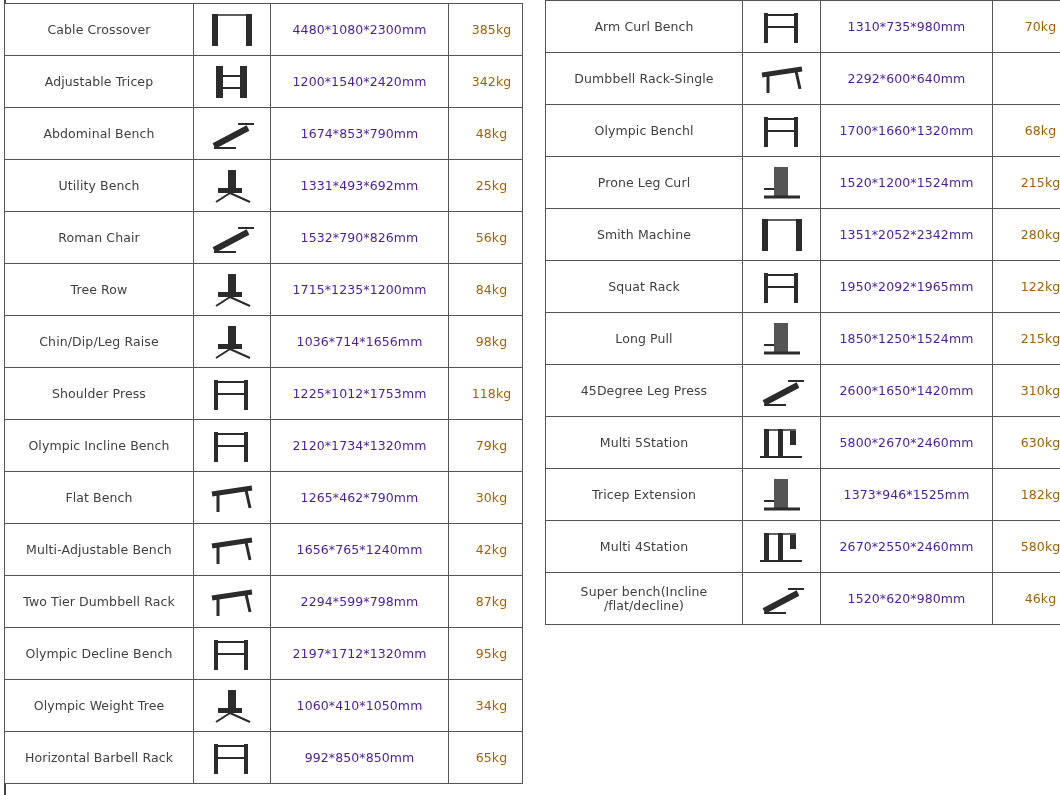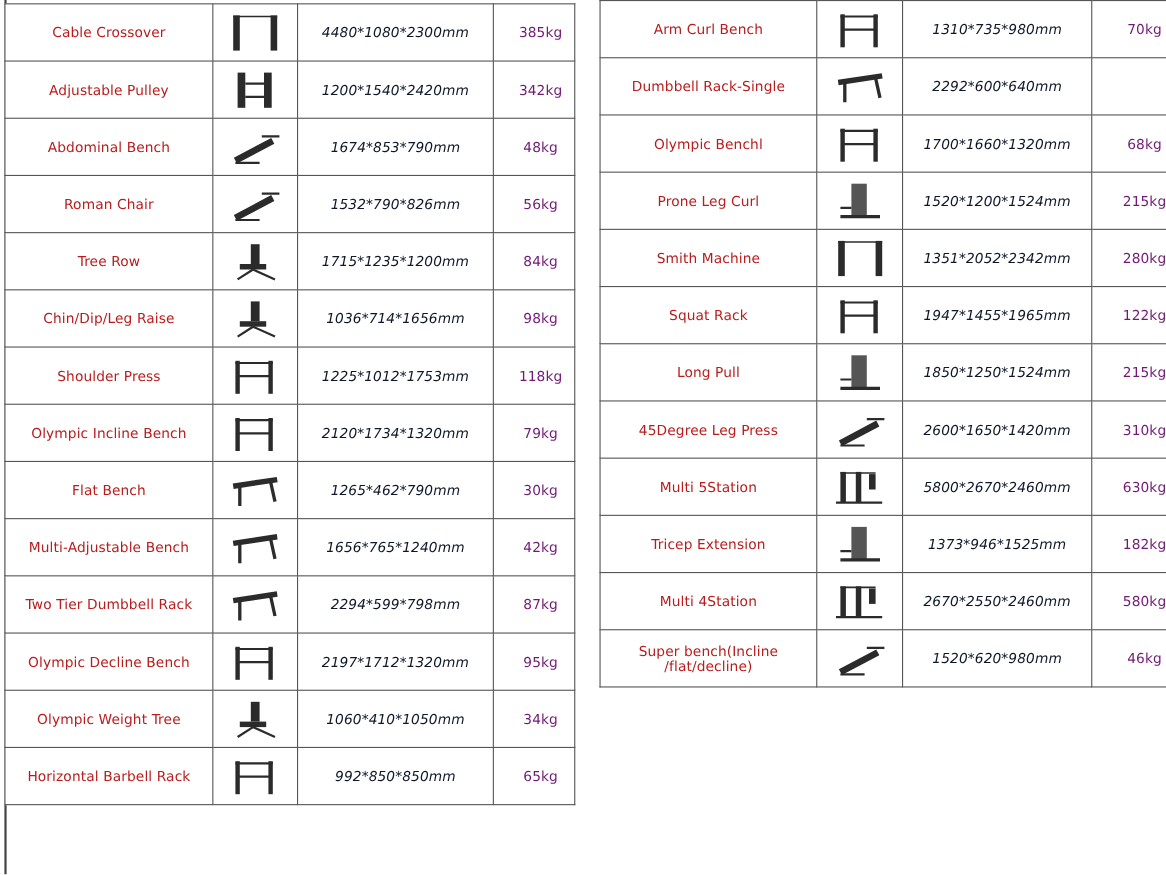--- a/index.html
+++ b/index.html
@@ -1,23 +1,23 @@
 <!DOCTYPE html>
 <html><head>
   <meta charset="utf-8">
   <style>
     html, body { margin: 0; padding: 0; background: #ffffff; }
     body { width: 1060px; height: 795px; position: relative; overflow: hidden;
            font-family: "DejaVu Sans", sans-serif; color: #2a2a2a; }
     .tbl { position: absolute; border-collapse: collapse; table-layout: fixed; background: #fff; }
     .tbl td { border: 1.5px solid #555; padding: 0; text-align: center; vertical-align: middle;
               font-size: 12.5px; letter-spacing: 0.1px; }
-    .tbl td.name { color: #b91c1c; }
-    .tbl td.dims { color: #0f172a; font-style: italic; }
-    .tbl td.wt { color: #701a75; padding-left: 12px; }
+    .tbl td.name { color: #404040; }
+    .tbl td.dims { color: #4c1d95; }
+    .tbl td.wt { color: #a16207; padding-left: 12px; }
     .tbl .img { display: flex; align-items: center; justify-content: center; height: 100%; }
     .tbl svg { display: block; }
     #left { left: 4px; top: 3px; width: 518px; }
     #right { left: 545px; top: 0px; width: 531px; }
     .left-row td { height: 51px; }
     .right-row td { height: 51px; }
     .outer-left { position: absolute; left: 4px; top: 0; width: 2px; height: 795px; background: #444; }
     .name-wrap { display: inline-block; line-height: 14px; }
   </style>
 </head>
@@ -41,21 +41,21 @@
               <rect x="6" y="4" width="6" height="32" fill="#2b2b2b"></rect>
               <rect x="40" y="4" width="6" height="32" fill="#2b2b2b"></rect>
               <line x1="6" y1="5" x2="46" y2="5" stroke="#2b2b2b" stroke-width="1.5"></line>
             </svg>
           </div>
         </td>
     <td class="dims">4480*1080*2300mm</td>
     <td class="wt">385kg</td>
   </tr>
       <tr class="left-row">
-    <td class="name"><span class="name-wrap">Adjustable Pulley</span></td>
+    <td class="name"><span class="name-wrap">Adjustable Tricep</span></td>
     <td class="imgcell">
           <div class="img">
             <svg width="52" height="40" viewBox="0 0 52 40">
               <rect x="10" y="4" width="7" height="32" fill="#2b2b2b"></rect>
               <rect x="34" y="4" width="7" height="32" fill="#2b2b2b"></rect>
               <line x1="17" y1="14" x2="34" y2="14" stroke="#2b2b2b" stroke-width="2"></line>
               <line x1="17" y1="26" x2="34" y2="26" stroke="#2b2b2b" stroke-width="2"></line>
             </svg>
           </div>
         </td>
@@ -68,20 +68,35 @@
           <div class="img">
             <svg width="52" height="40" viewBox="0 0 52 40">
               <line x1="8" y1="32" x2="42" y2="14" stroke="#2b2b2b" stroke-width="6"></line>
               <line x1="32" y1="10" x2="48" y2="10" stroke="#2b2b2b" stroke-width="2"></line>
               <line x1="8" y1="34" x2="30" y2="34" stroke="#2b2b2b" stroke-width="2"></line>
             </svg>
           </div>
         </td>
     <td class="dims">1674*853*790mm</td>
     <td class="wt">48kg</td>
+  </tr>
+      <tr class="left-row">
+    <td class="name"><span class="name-wrap">Utility Bench</span></td>
+    <td class="imgcell">
+          <div class="img">
+            <svg width="52" height="40" viewBox="0 0 52 40">
+              <rect x="22" y="4" width="8" height="18" fill="#2b2b2b"></rect>
+              <rect x="12" y="22" width="24" height="5" fill="#2b2b2b"></rect>
+              <line x1="24" y1="27" x2="10" y2="36" stroke="#2b2b2b" stroke-width="2"></line>
+              <line x1="24" y1="27" x2="44" y2="36" stroke="#2b2b2b" stroke-width="2"></line>
+            </svg>
+          </div>
+        </td>
+    <td class="dims">1331*493*692mm</td>
+    <td class="wt">25kg</td>
   </tr>
       <tr class="left-row">
     <td class="name"><span class="name-wrap">Roman Chair</span></td>
     <td class="imgcell">
           <div class="img">
             <svg width="52" height="40" viewBox="0 0 52 40">
               <line x1="8" y1="32" x2="42" y2="14" stroke="#2b2b2b" stroke-width="6"></line>
               <line x1="32" y1="10" x2="48" y2="10" stroke="#2b2b2b" stroke-width="2"></line>
               <line x1="8" y1="34" x2="30" y2="34" stroke="#2b2b2b" stroke-width="2"></line>
             </svg>
@@ -325,21 +340,21 @@
     <td class="imgcell">
           <div class="img">
             <svg width="52" height="40" viewBox="0 0 52 40">
               <rect x="8" y="6" width="4" height="30" fill="#2b2b2b"></rect>
               <rect x="38" y="6" width="4" height="30" fill="#2b2b2b"></rect>
               <line x1="8" y1="8" x2="42" y2="8" stroke="#2b2b2b" stroke-width="2"></line>
               <line x1="10" y1="20" x2="40" y2="20" stroke="#2b2b2b" stroke-width="2"></line>
             </svg>
           </div>
         </td>
-    <td class="dims">1947*1455*1965mm</td>
+    <td class="dims">1950*2092*1965mm</td>
     <td class="wt">122kg</td>
   </tr>
       <tr class="right-row">
     <td class="name"><span class="name-wrap">Long Pull</span></td>
     <td class="imgcell">
           <div class="img">
             <svg width="52" height="40" viewBox="0 0 52 40">
               <rect x="18" y="4" width="14" height="30" fill="#555"></rect>
               <line x1="8" y1="34" x2="44" y2="34" stroke="#2b2b2b" stroke-width="3"></line>
               <line x1="8" y1="26" x2="18" y2="26" stroke="#2b2b2b" stroke-width="2"></line>

